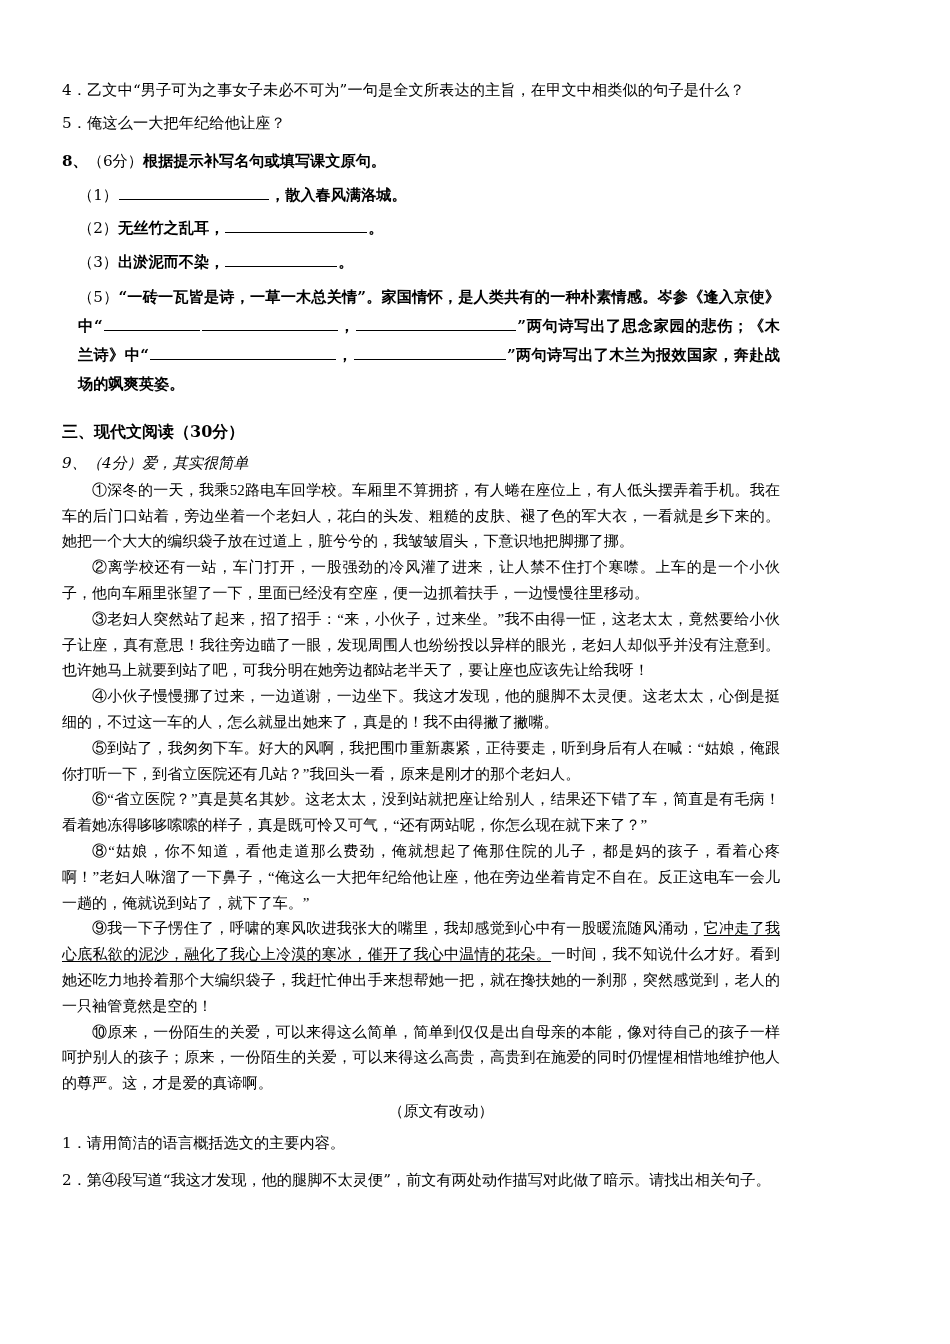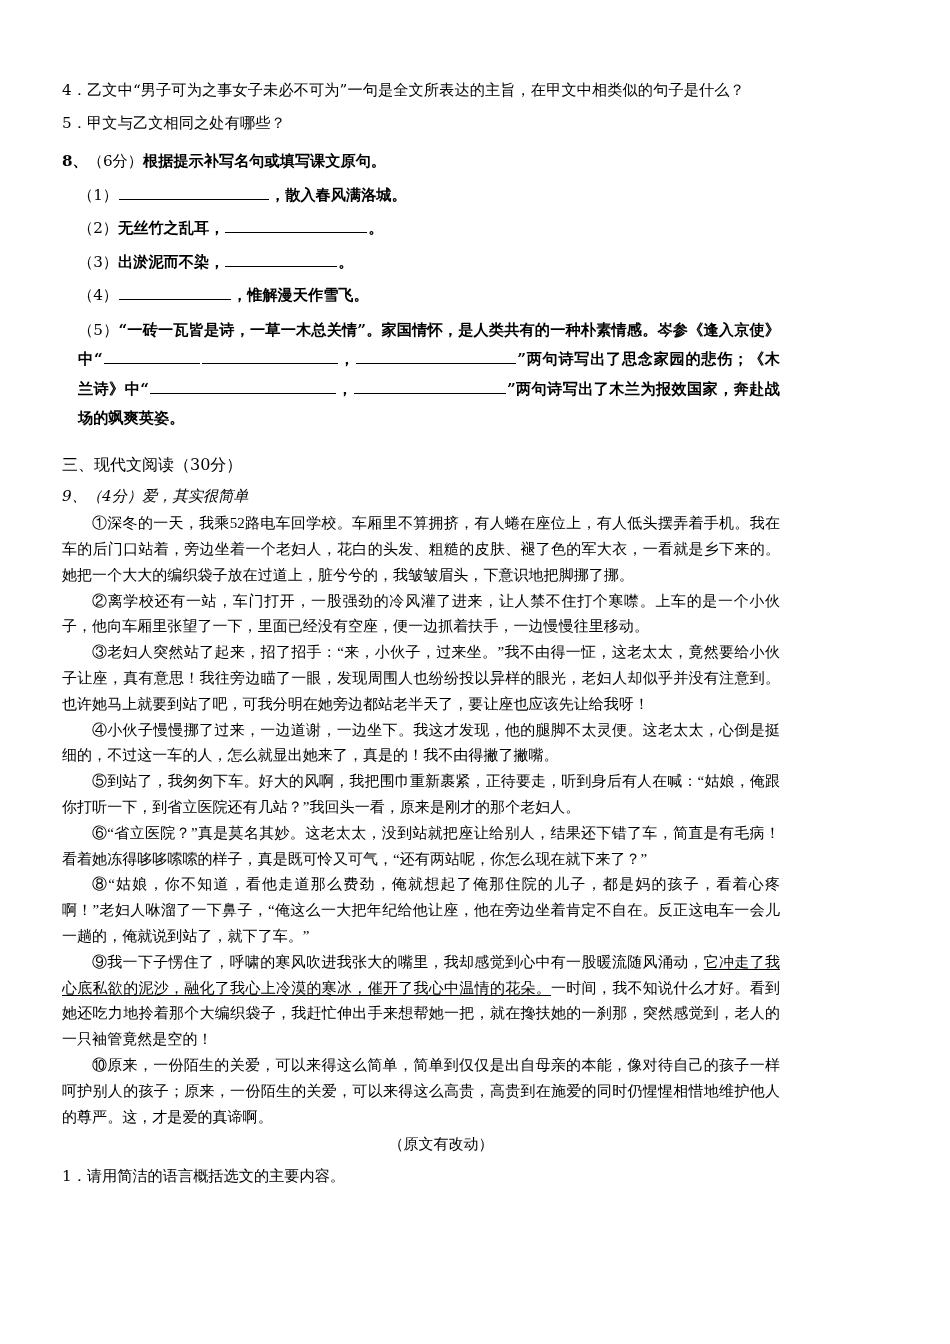--- a/index.html
+++ b/index.html
@@ -84,21 +84,21 @@
   .fill-long .idx { font-weight: normal; }
   .b-i1 { width: 96px; }
   .b-i2 { width: 136px; }
   .b-i3 { width: 160px; }
   .b-i4 { width: 186px; }
   .b-i5 { width: 152px; }
 
   
   .part-head {
     font-size: 16px;
-    font-weight: normal;
+    font-weight: bold;
     margin: 20px 0 7px 0;
     line-height: 1.5;
   }
 
   .article-title {
     font-size: 15.2px;
     line-height: 1.6;
     margin: 0 0 3px 0;
     font-style: italic;
   }
@@ -136,42 +136,39 @@
 </head>
 <body>
 
 <div class="page">
 
   <p class="q-line">
     <span class="q-num">4．</span><span>乙文中“男子可为之事女子未必不可为”一句是全文所表达的主旨，在甲文中相类似的句子是什么？</span>
   </p>
 
   <p class="q-line">
-    <span class="q-num">5．</span><span>甲文与乙文相同之处有哪些？</span>
+    <span class="q-num">5．</span><span>俺这么一大把年纪给他让座？</span>
   </p>
 
   <p class="sec-head">
     <span class="htxt">8、</span><span class="score">（6分）</span><span class="htxt">根据提示补写名句或填写课文原句。</span>
   </p>
 
   <p class="fill-item">
     <span class="idx">（1）</span><span class="blank b-long"></span><span>，散入春风满洛城。</span>
   </p>
 
   <p class="fill-item">
     <span class="idx">（2）</span><span>无丝竹之乱耳，</span><span class="blank b-med"></span><span>。</span>
   </p>
 
   <p class="fill-item">
     <span class="idx">（3）</span><span>出淤泥而不染，</span><span class="blank b-short"></span><span>。</span>
   </p>
 
-  <p class="fill-item">
-    <span class="idx">（4）</span><span class="blank b-short"></span><span>，惟解漫天作雪飞。</span>
-  </p>
 
   <p class="fill-long">
     <span class="idx">（5）</span><span>“一砖一瓦皆是诗，一草一木总关情”。家国情怀，是人类共有的一种朴素情感。岑参《逢入京使》中“</span><span class="blank b-i1"></span><span class="blank b-i2"></span><span>，</span><span class="blank b-i3"></span><span>”两句诗写出了思念家园的悲伤；《木兰诗》中“</span><span class="blank b-i4"></span><span>，</span><span class="blank b-i5"></span><span>”两句诗写出了木兰为报效国家，奔赴战场的飒爽英姿。</span>
   </p>
 
   <p class="part-head">三、现代文阅读（30分）</p>
 
   <p class="article-title">
     <span>9、</span><span>（4分）</span><span>爱，其实很简单</span>
   </p>
@@ -189,14 +186,17 @@
   </p>
 
   <p class="body-p">⑩原来，一份陌生的关爱，可以来得这么简单，简单到仅仅是出自母亲的本能，像对待自己的孩子一样呵护别人的孩子；原来，一份陌生的关爱，可以来得这么高贵，高贵到在施爱的同时仍惺惺相惜地维护他人的尊严。这，才是爱的真谛啊。</p>
 
   <p class="attrib">（原文有改动）</p>
 
   <p class="tail-q">
     <span>1．</span><span>请用简洁的语言概括选文的主要内容。</span>
   </p>
 
+  <p class="tail-q">
+    <span>2．</span><span>第④段写道“我这才发现，他的腿脚不太灵便”，前文有两处动作描写对此做了暗示。请找出相关句子。</span>
+  </p>
 
 </div>
 
 </body></html>

